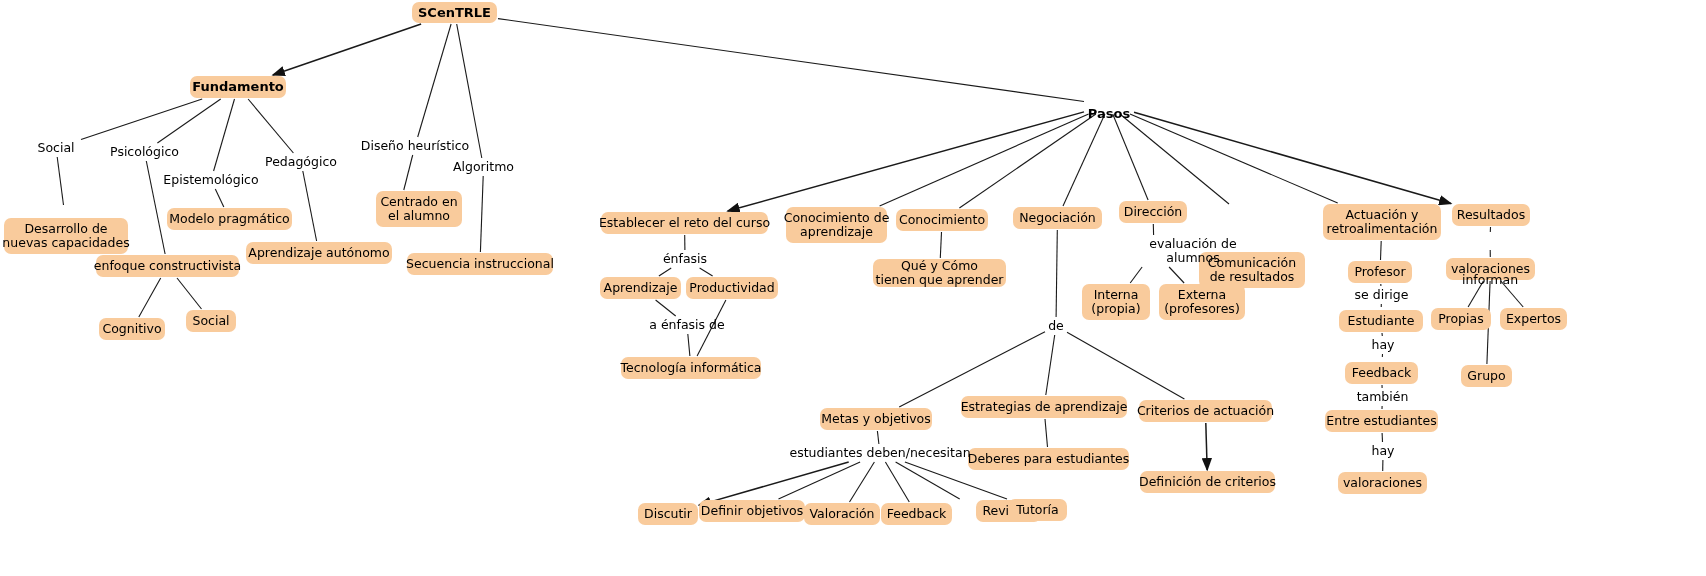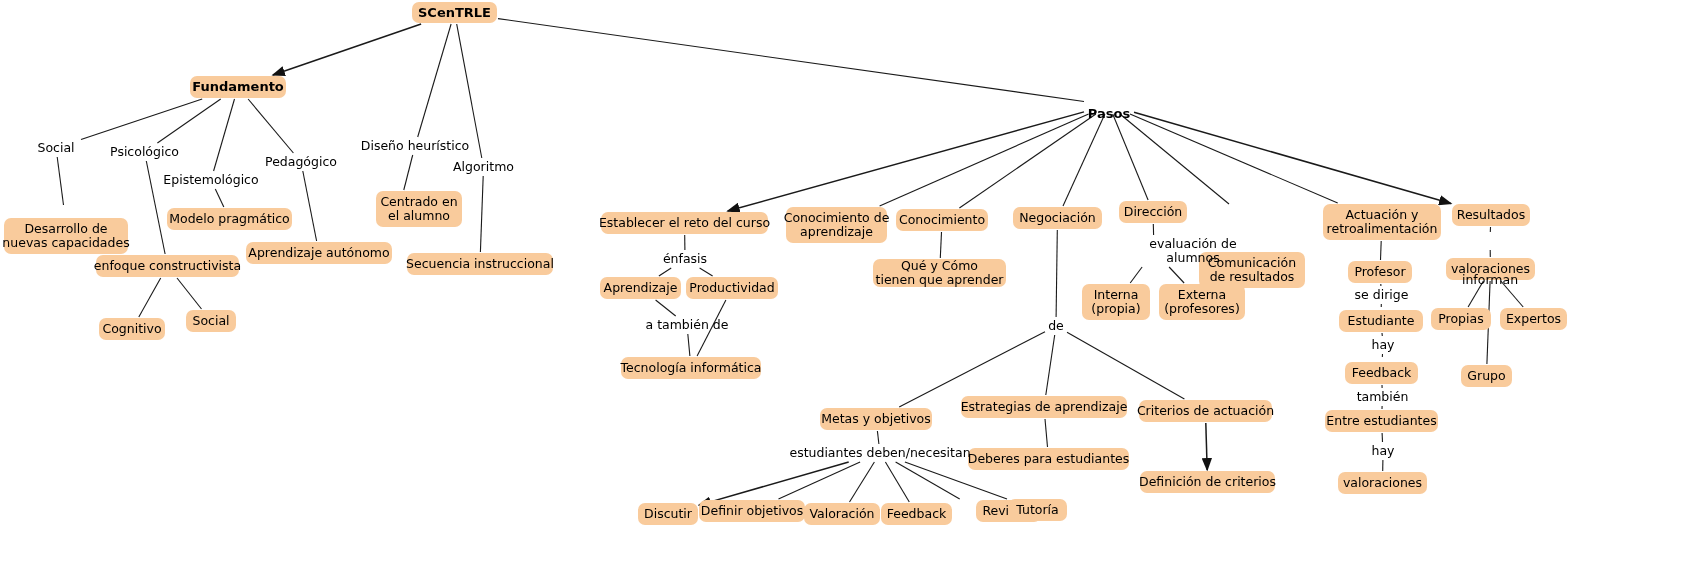--- a/index.html
+++ b/index.html
@@ -159,21 +159,21 @@
       <div class="node" style="left: 1013px; top: 207px; width: 89px; height: 22px;">Negociación</div>
       <div class="node" style="left: 1119px; top: 201px; width: 68px; height: 22px;">Dirección</div>
       <div class="node" style="left: 1199px; top: 205px; width: 106px; height: 36px; margin-top: 47px;">Comunicación
 de resultados</div>
       <div class="node" style="left: 1323px; top: 204px; width: 118px; height: 36px;">Actuación y
 retroalimentación</div>
       <div class="node" style="left: 1452px; top: 204px; width: 78px; height: 22px;">Resultados</div>
       <div class="linklabel" style="left: 662px; top: 251px; width: 46px; height: 16px;">énfasis</div>
       <div class="node" style="left: 600px; top: 277px; width: 81px; height: 22px;">Aprendizaje</div>
       <div class="node" style="left: 686px; top: 277px; width: 92px; height: 22px;">Productividad</div>
-      <div class="linklabel" style="left: 652px; top: 317px; width: 70px; height: 16px;">a también de</div>
+      <div class="linklabel" style="left: 652px; top: 317px; width: 70px; height: 16px;">a énfasis de</div>
       <div class="node" style="left: 621px; top: 357px; width: 140px; height: 22px;">Tecnología informática</div>
       <div class="node" style="left: 873px; top: 259px; width: 133px; height: 28px;">Qué y Cómo
 tienen que aprender</div>
       <div class="linklabel" style="left: 1110px; top: 236px; width: 88px; height: 30px; margin-left: 39px;">evaluación de
 alumnos</div>
       <div class="node" style="left: 1082px; top: 284px; width: 68px; height: 36px;">Interna
 (propia)</div>
       <div class="node" style="left: 1159px; top: 284px; width: 86px; height: 36px;">Externa
 (profesores)</div>
       <div class="node" style="left: 1348px; top: 261px; width: 64px; height: 22px;">Profesor</div>

